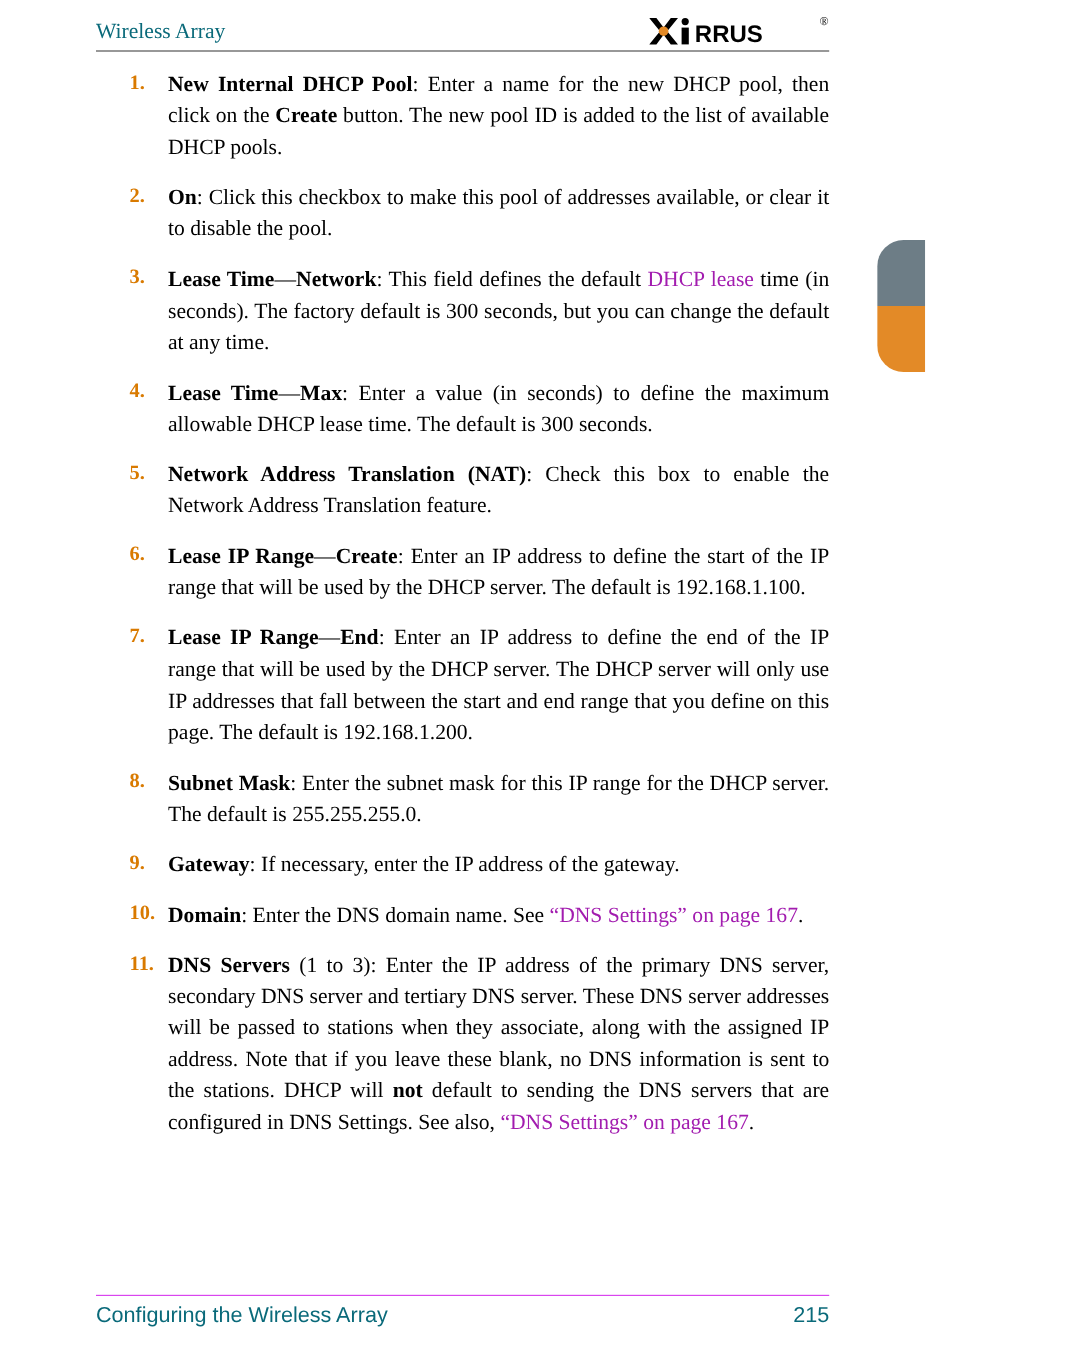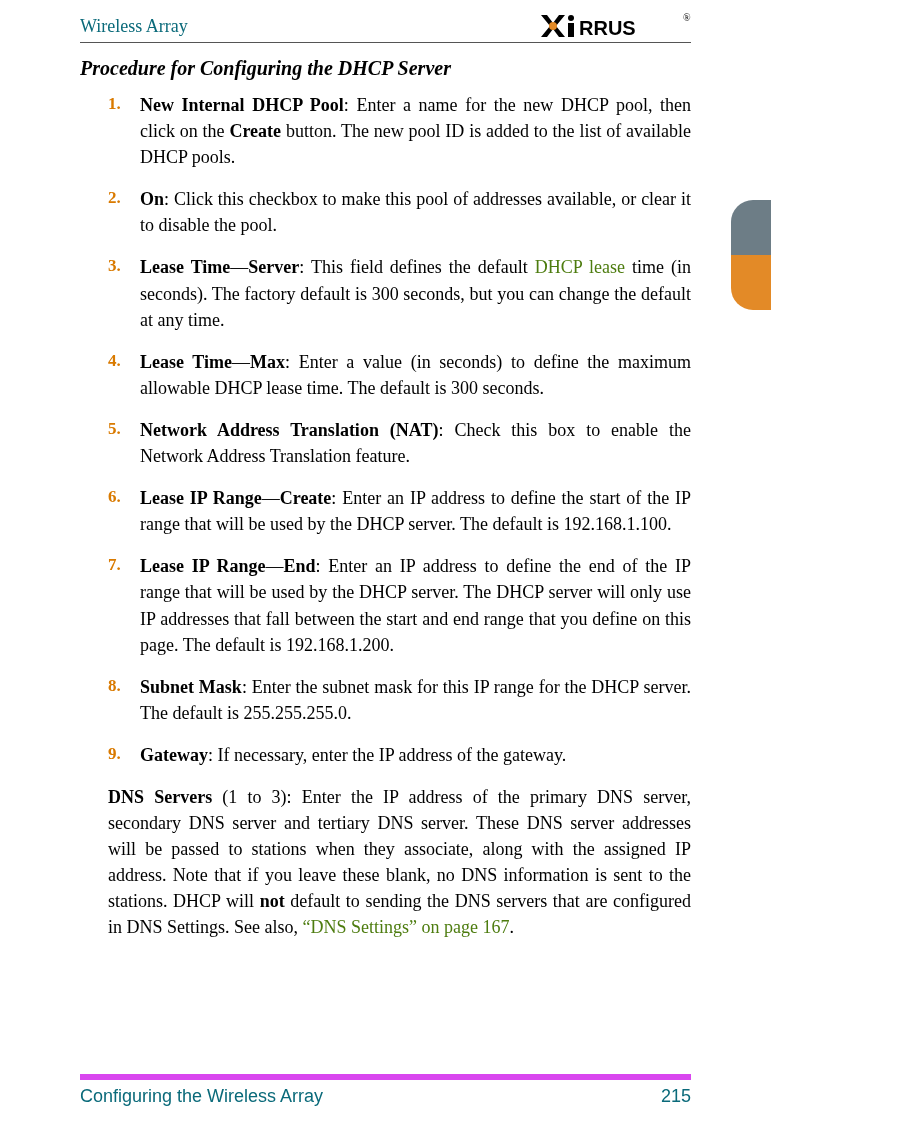--- a/index.html
+++ b/index.html
@@ -53,27 +53,27 @@
   }
   .num {
     color: #d97a00;
     font-weight: bold;
     width: 32px;
     flex: 0 0 32px;
     font-size: 17px;
   }
   .body-col { flex: 1; }
   .b { font-weight: bold; }
-  .link { color: #4d7c0f; }
+  .link { color: #a21caf; }
   .footer {
     position: absolute;
     left: 80px;
     right: 80px;
     bottom: 30px;
-    border-top: 6px solid #d946ef;
+    border-top: 1px solid #d946ef;
     padding-top: 6px;
     display: flex;
     justify-content: space-between;
     font-family: Arial, Helvetica, sans-serif;
     font-size: 18px;
     color: #0a6a7a;
   }
   .page-tab {
     position: absolute;
     right: 0;
@@ -106,42 +106,41 @@
           <circle cx="30" cy="5" r="3"></circle>
           <rect x="27" y="10" width="6" height="14"></rect>
           <text x="38" y="22" font-family="Arial Black, Arial" font-size="20" font-weight="900" fill="#000">RRUS</text>
           <text x="142" y="8" font-size="10" fill="#000">®</text>
         </g>
         <circle cx="12" cy="13" r="4" fill="#e38a27"></circle>
       </svg>
     </span>
   </div>
 
-  <div class="section-title">Procedure for Configuring the DHCP Server</div>
 
   <div class="list">
 
     <div class="item">
       <span class="num">1.</span>
       <span class="body-col">
         <span class="b">New Internal DHCP Pool</span><span>: Enter a name for the new DHCP pool, then click on the </span><span class="b">Create</span><span> button. The new pool ID is added to the list of available DHCP pools.</span>
       </span>
     </div>
 
     <div class="item">
       <span class="num">2.</span>
       <span class="body-col">
         <span class="b">On</span><span>: Click this checkbox to make this pool of addresses available, or clear it to disable the pool.</span>
       </span>
     </div>
 
     <div class="item">
       <span class="num">3.</span>
       <span class="body-col">
-        <span class="b">Lease Time</span><span>—</span><span class="b">Server</span><span>: This field defines the default </span><span class="link">DHCP lease</span><span> time (in seconds). The factory default is 300 seconds, but you can change the default at any time.</span>
+        <span class="b">Lease Time</span><span>—</span><span class="b">Network</span><span>: This field defines the default </span><span class="link">DHCP lease</span><span> time (in seconds). The factory default is 300 seconds, but you can change the default at any time.</span>
       </span>
     </div>
 
     <div class="item">
       <span class="num">4.</span>
       <span class="body-col">
         <span class="b">Lease Time</span><span>—</span><span class="b">Max</span><span>: Enter a value (in seconds) to define the maximum allowable DHCP lease time. The default is 300 seconds.</span>
       </span>
     </div>
 
@@ -173,22 +172,29 @@
       </span>
     </div>
 
     <div class="item">
       <span class="num">9.</span>
       <span class="body-col">
         <span class="b">Gateway</span><span>: If necessary, enter the IP address of the gateway.</span>
       </span>
     </div>
 
-
-    <div class="item">
+    <div class="item">
+      <span class="num">10.</span>
+      <span class="body-col">
+        <span class="b">Domain</span><span>: Enter the DNS domain name. See </span><span class="link">“DNS Settings” on page 167</span><span>.</span>
+      </span>
+    </div>
+
+    <div class="item">
+      <span class="num">11.</span>
       <span class="body-col">
         <span class="b">DNS Servers</span><span> (1 to 3): Enter the IP address of the primary DNS server, secondary DNS server and tertiary DNS server. These DNS server addresses will be passed to stations when they associate, along with the assigned IP address. Note that if you leave these blank, no DNS information is sent to the stations. DHCP will </span><span class="b">not</span><span> default to sending the DNS servers that are configured in DNS Settings. See also, </span><span class="link">“DNS Settings” on page 167</span><span>.</span>
       </span>
     </div>
 
   </div>
 
   <div class="page-tab">
     <div class="half-top"></div>
     <div class="half-bot"></div>

